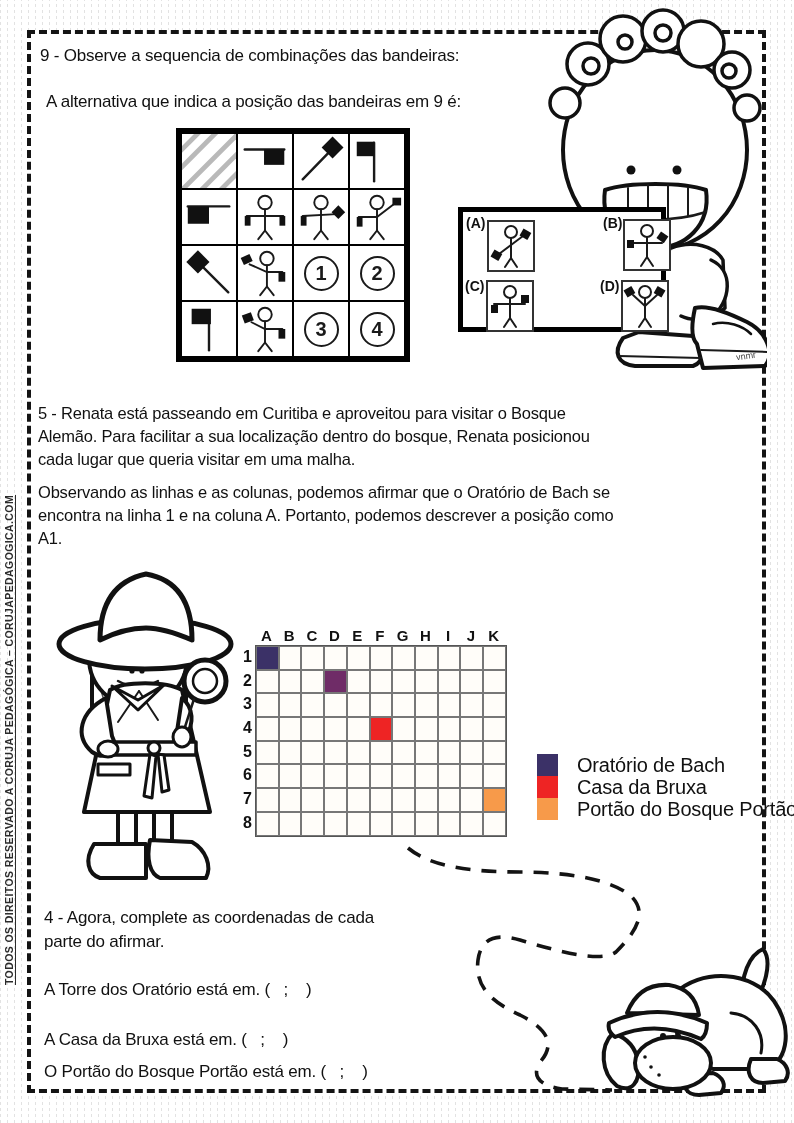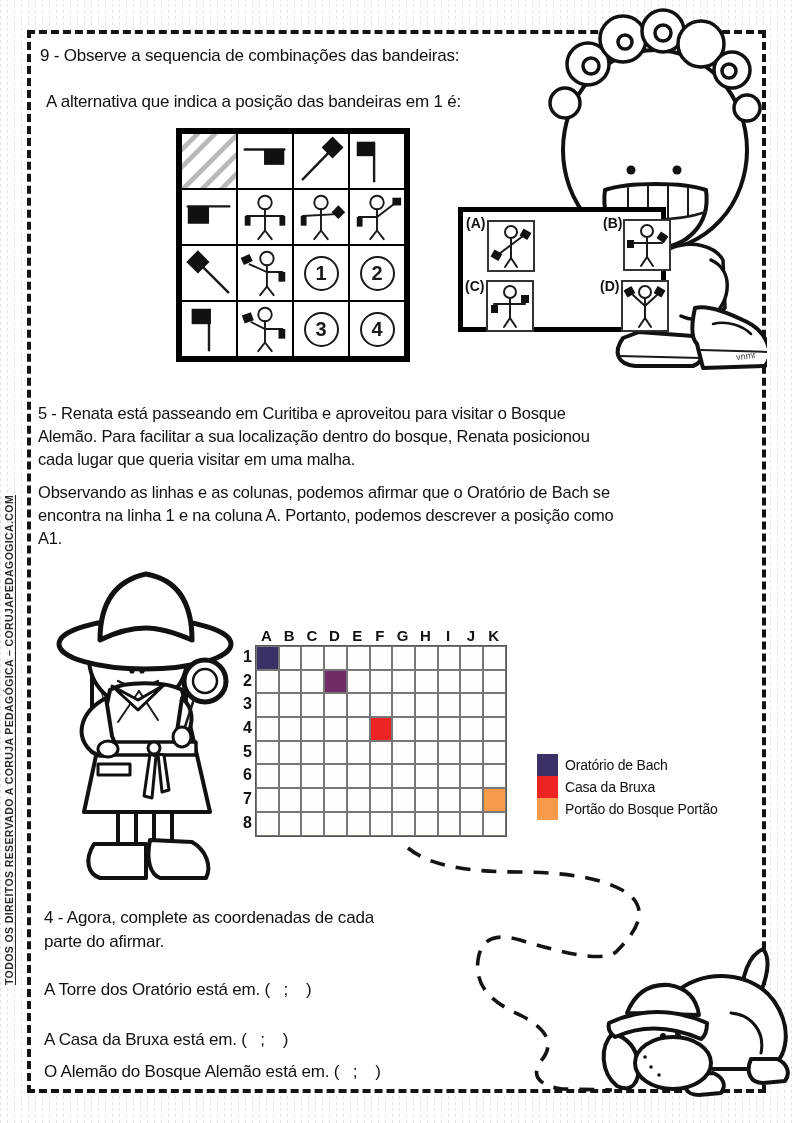--- a/index.html
+++ b/index.html
@@ -63,21 +63,21 @@
   .coord-cells{
     display:grid;grid-template-columns:repeat(11,22.72px);grid-template-rows:repeat(8,23.7px);
     border:1px solid #555;background:#fffdf9;
   }
   .coord-cell{border:0.5px solid #777;box-sizing:border-box;}
 
   
   .legend{left:537px;top:754px;z-index:2;}
   .legend-row{display:flex;align-items:center;height:22px;}
   .legend-swatch{width:21px;height:22px;flex:0 0 21px;}
-  .legend-label{margin-left:7px;font-size:14px;letter-spacing:-0.2px;white-space:nowrap;}
+  .legend-label{margin-left:19px;font-size:20px;letter-spacing:-0.2px;white-space:nowrap;}
 
   
   .copyright{
     left:3px;top:495px;height:490px;width:22px;
     writing-mode:vertical-rl;transform:rotate(180deg);
     font-size:10.5px;font-weight:bold;color:#2b2b2b;
     text-decoration:underline;letter-spacing:0.4px;white-space:nowrap;z-index:1;
   }
   svg .ln{stroke:#1a1a1a;stroke-width:2;fill:none;stroke-linecap:round;}
   svg .ln25{stroke:#1a1a1a;stroke-width:2.5;fill:none;stroke-linecap:round;}
@@ -87,21 +87,21 @@
 </head>
 <body>
 
 <div class="sheet">
 
   <div class="page"></div>
 
   <div class="abs copyright">TODOS OS DIREITOS RESERVADO A CORUJA PEDAGÓGICA – CORUJAPEDAGOGICA.COM</div>
 
   <div class="abs txt" style="left:40px;top:44px;width:540px;">9 - Observe a sequencia de combinações das bandeiras:</div>
-  <div class="abs txt" style="left:46px;top:90px;width:540px;">A alternativa que indica a posição das bandeiras em 1 é:</div>
+  <div class="abs txt" style="left:46px;top:90px;width:540px;">A alternativa que indica a posição das bandeiras em 9 é:</div>
 
   <div class="abs flag-grid">
     <div class="fg-cell">
       <svg width="54" height="54" viewBox="0 0 56 56">
         <g stroke="#b9b9b9" stroke-width="5">
           <line x1="-6" y1="22" x2="22" y2="-6"></line>
             <line x1="-6" y1="40" x2="40" y2="-6"></line>
           <line x1="0" y1="58" x2="58" y2="0"></line>
             <line x1="20" y1="58" x2="58" y2="20"></line>
           <line x1="38" y1="60" x2="60" y2="38"></line>
@@ -500,21 +500,21 @@
   <svg class="abs trail" width="794" height="1123" viewBox="0 0 794 1123">
     <path d="M408,848 C430,866 468,872 520,872 C570,872 612,880 631,896 C646,911 640,928 616,952 C602,963 560,952 520,940 C496,933 481,938 478,960 C475,985 489,1001 520,1015 C546,1028 556,1043 541,1061 C530,1076 540,1086 562,1089 L612,1090" fill="none" stroke="#131313" stroke-width="3.6" stroke-dasharray="15 11" stroke-linecap="butt"></path>
   </svg>
 
   <div class="abs txt" style="left:44px;top:906px;width:420px;line-height:24px;">
     <div>4 - Agora, complete as coordenadas de cada</div>
     <div>parte do afirmar.</div>
   </div>
   <div class="abs txt pre" style="left:44px;top:978px;">A Torre dos Oratório está em. (   ;    )</div>
   <div class="abs txt pre" style="left:44px;top:1020px;margin-top:8px;">A Casa da Bruxa está em. (   ;    )</div>
-  <div class="abs txt pre" style="left:44px;top:1060px;">O Alemão do Bosque Alemão está em. (   ;    )</div>
+  <div class="abs txt pre" style="left:44px;top:1060px;">O Portão do Bosque Portão está em. (   ;    )</div>
 
   <svg class="abs dog" width="202" height="157" viewBox="0 0 202 157">
     <g stroke-width="4">
       <path class="clip" d="M148,62 C148,32 156,12 170,6 C180,18 172,46 158,66 Z"></path>
       <path class="clip" d="M80,52 C108,24 160,28 181,58 C199,84 196,116 174,126 L120,126 C94,116 74,86 80,52 Z"></path>
       <path class="clip" stroke-width="3" d="M138,70 C160,72 172,90 168,110"></path>
       <path class="clip" d="M158,116 C152,130 158,140 170,140 L192,138 C198,130 194,120 184,116 Z"></path>
       <path class="clip" d="M20,90 C6,104 8,130 24,143 C38,150 48,140 45,119 C43,104 34,95 20,90 Z"></path>
       <path class="clip" d="M94,132 C88,144 94,152 106,152 L128,150 C134,142 130,134 120,130 Z"></path>
       <ellipse class="clip" cx="80" cy="120" rx="38" ry="26"></ellipse>

